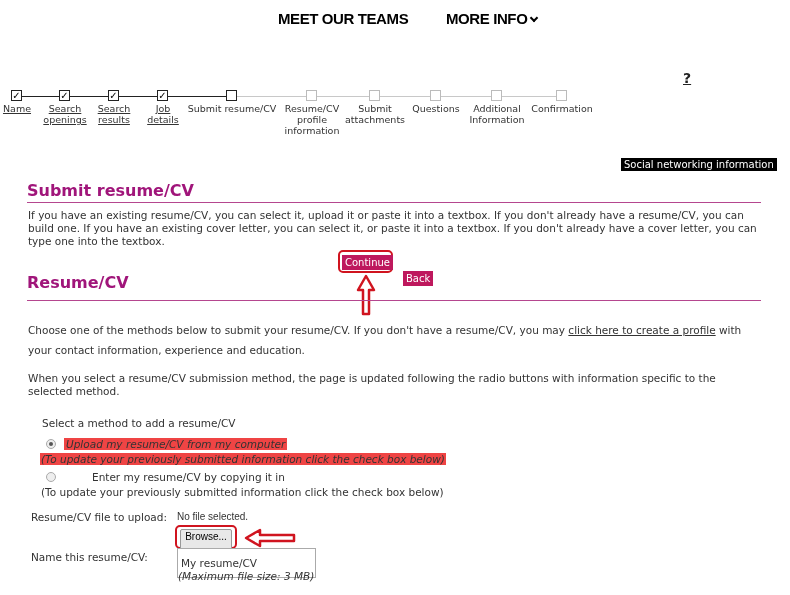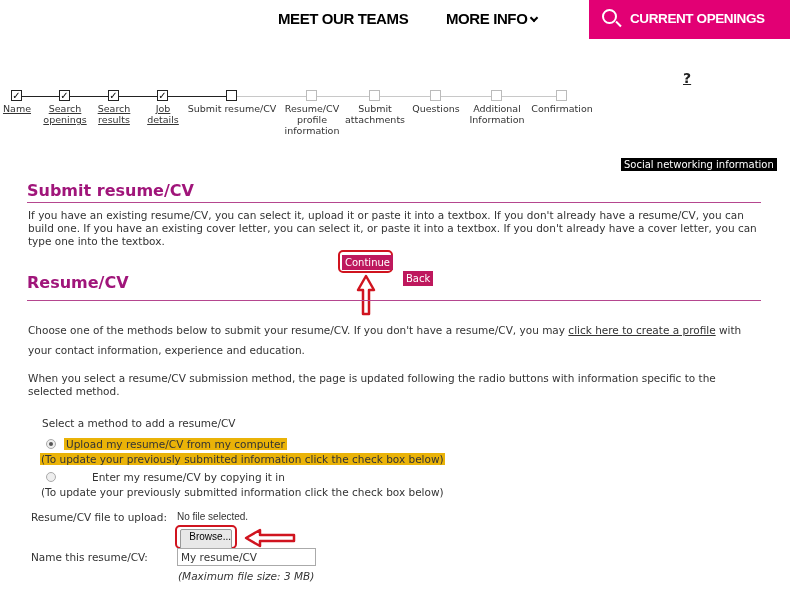--- a/index.html
+++ b/index.html
@@ -38,39 +38,35 @@
 
   .btn-black { position: absolute; background: #be185d; color: #fff; font-size: 10px; padding: 2px 3px; white-space: nowrap; }
   .hl-box { position: absolute; border: 2px solid #d0141f; border-radius: 5px; }
   .arrow-up { position: absolute; }
   .arrow-left { position: absolute; }
 
   .link { color: #333; text-decoration: underline; }
 
   .radio { position: absolute; width: 10px; height: 10px; border-radius: 50%; border: 1px solid #aaa; background: #eee; }
   .radio.on::after { content: ""; position: absolute; left: 2px; top: 2px; width: 4px; height: 4px; border-radius: 50%; background: #555; }
-  .gray-hl { background: #eab308; }
+  .gray-hl { background: #ef4444; font-style: italic; }
   .txt { position: absolute; font-size: 10.5px; color: #333; white-space: nowrap; }
 
-  .browse { position: absolute; left: 180px; top: 529px; width: 52px; height: 24px; background: #e8e8e8; border: 1px solid #999; border-radius: 2px; font-family: "Liberation Sans", sans-serif; font-size: 10px; text-align: right; line-height: 14px; color: #000; }
-  .name-input { position: absolute; left: 177px; top: 548px; width: 139px; height: 18px; border: 1px solid #aaa; font-size: 10.5px; padding: 1px 3px; color: #333; font-family: "DejaVu Sans", sans-serif; }
+  .browse { position: absolute; left: 180px; top: 529px; width: 52px; height: 24px; background: #e8e8e8; border: 1px solid #999; border-radius: 2px; font-family: "Liberation Sans", sans-serif; font-size: 10px; text-align: center; line-height: 14px; color: #000; }
+  .name-input { position: absolute; left: 177px; top: 548px; width: 139px; height: 30px; border: 1px solid #aaa; font-size: 10.5px; padding: 1px 3px; color: #333; font-family: "DejaVu Sans", sans-serif; }
 </style>
 </head>
 <body>
 
 <div class="header">
   <div class="nav-item nav-teams">
     <span>MEET OUR TEAMS</span>
   </div>
   <div class="nav-item nav-more">
     <span>MORE INFO</span><span class="chev"></span>
-  </div>
-  <div class="openings">
-    <span class="search-ic"></span>
-    <span class="lbl">CURRENT OPENINGS</span>
   </div>
 </div>
 
 <div class="steps" id="steps">
     <div class="step-line" style="left: 17px; width: 215px; background: rgb(34, 34, 34);"></div>
     <div class="step-line" style="left: 232px; width: 330px; background: rgb(200, 200, 200);"></div>
     <div class="step" style="left: 17px;">
       <div class="box" style="left: -6px;">✓</div>
       <a class="lbl">Name</a>
     </div>

